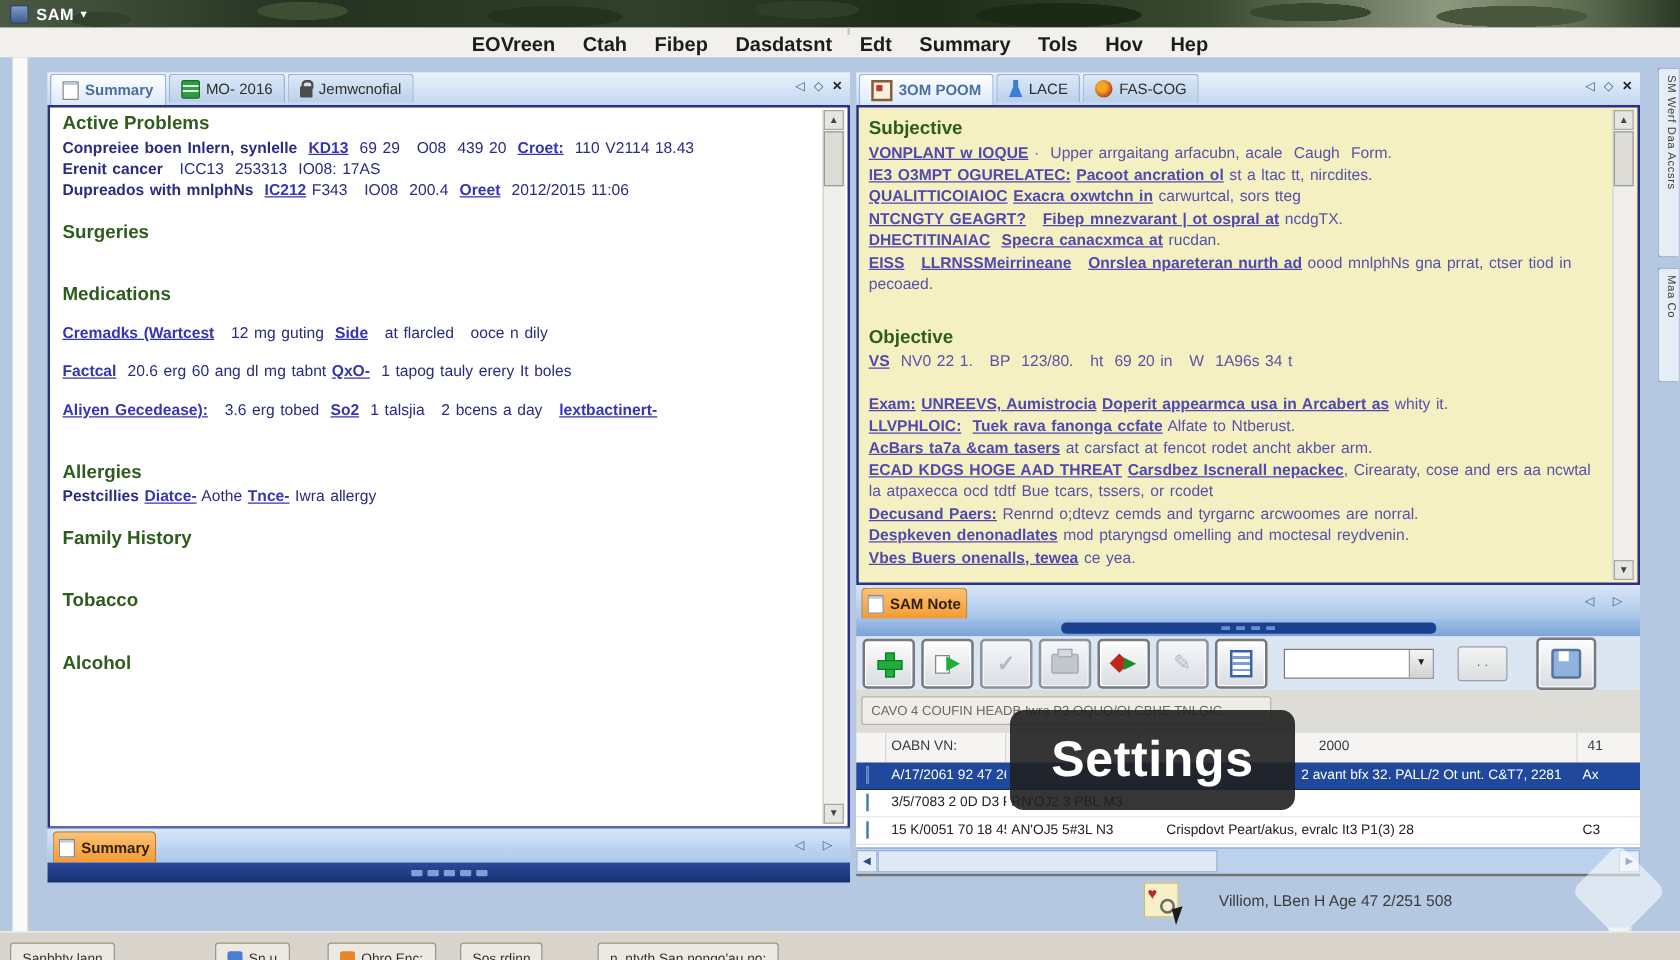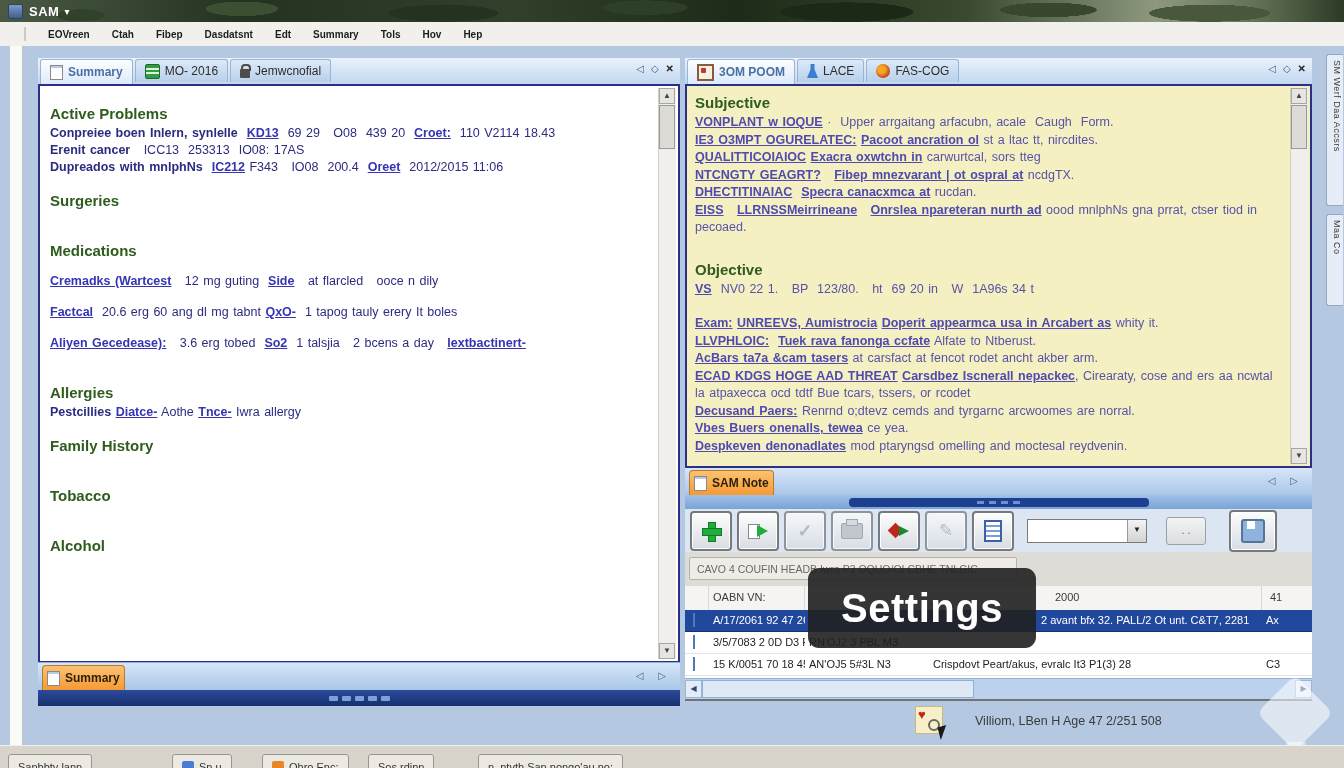--- a/index.html
+++ b/index.html
@@ -19,21 +19,21 @@
       radial-gradient(80px 12px at 78% 45%, #37482e 60%, transparent 61%),
       radial-gradient(100px 14px at 90% 60%, #49583c 60%, transparent 61%),
       linear-gradient(90deg,#4a5a44 0%,#243321 18%,#31402a 38%,#1d2b18 55%,#3a4a30 72%,#8d987f 86%,#5f6e52 94%,#2c3a26 100%);
     display:flex;align-items:center;color:#fff;}
   .app-icon{width:13px;height:13px;background:#5a7ab0;border:1px solid #33415e;border-radius:2px;margin:0 6px 0 8px;
     background-image:linear-gradient(#7d9cc9,#3f5d8e);}
   .win-title{font-size:13px;font-weight:bold;letter-spacing:.5px;}
   .caret{font-size:10px;margin-left:5px;}
   
   .menubar{position:absolute;left:0;top:22px;width:1344px;height:24px;background:#f2f0ed;
-    border-bottom:1px solid #cfcdc8;display:flex;align-items:center;font-size:10px;font-weight:bold;color:#1c1c1c;}
+    border-bottom:1px solid #cfcdc8;display:flex;align-items:center;font-size:16px;font-weight:bold;color:#1c1c1c;flex-direction:column;}
   .grip{width:3px;height:14px;border-left:2px solid #cbc9c4;margin:0 8px 0 24px;}
   .menu-item{padding:0 11px;cursor:default;}
   
   .desktop{position:absolute;left:0;top:46px;width:1344px;height:699px;background:#b5c8e2;}
   .white-strip{position:absolute;left:10px;top:0;width:12px;height:100%;background:#fafaf7;border-right:1px solid #c2c2bc;}
   
   .panel{position:absolute;background:#cfe0f3;}
   .tabbar{height:26px;background:linear-gradient(#e9f2fc,#c2d7ef);border-bottom:1px solid #8fb0d8;
     display:flex;align-items:flex-end;position:relative;}
   .ptab{height:22px;display:flex;align-items:center;gap:5px;padding:0 9px;font-size:12px;color:#2d2d2d;
@@ -46,21 +46,21 @@
     background-image:linear-gradient(transparent 3px,#dff2df 3px,#dff2df 5px,transparent 5px,transparent 7px,#dff2df 7px,#dff2df 9px,transparent 9px);}
   .lock-ic{width:10px;height:9px;background:#4c4c4c;border-radius:1px;position:relative;margin-top:4px;}
   .lock-ic:before{content:"";position:absolute;left:1px;top:-5px;width:6px;height:5px;border:2px solid #4c4c4c;border-bottom:none;border-radius:4px 4px 0 0;}
   .framed-ic{width:13px;height:13px;background:#f5f0e0;border:2px solid #8a5a3a;position:relative;}
   .framed-ic:before{content:"";position:absolute;left:2px;top:2px;width:5px;height:5px;background:#c0392b;border-radius:1px;}
   .lab-ic{width:11px;height:14px;background:#3b7fd4;clip-path:polygon(32% 0,68% 0,68% 38%,100% 100%,0 100%,32% 38%);}
   .burst-ic{width:14px;height:14px;border-radius:50%;background:radial-gradient(circle at 40% 40%,#f5a623 30%,#c2451f 70%,#7e2413 100%);}
   
   #left-panel{left:38px;top:12px;width:642px;height:648px;}
   .lcontent{position:absolute;left:0;top:26px;width:642px;height:579px;background:#fff;border:2px solid #2c2f86;box-sizing:border-box;overflow:hidden;}
-  .summary-flow{padding:19px 30px 0 10px;}
+  .summary-flow{padding:4px 30px 0 10px;}
   .sec-title{font-size:15px;font-weight:bold;color:#2e5c1c;margin:0 0 3px 0;}
   .sec{margin-bottom:16px;}
   .sec.empty{margin-bottom:33px;}
   .sec.meds .tline{margin-top:14px;}
   .sec.meds{margin-bottom:32px;}
   .tline{font-size:12.5px;line-height:17px;color:#2b2b80;word-spacing:1px;}
   .tline.gap{height:17px;}
   .seg{white-space:pre-wrap;}
   .seg.b{font-weight:bold;}
   .seg.l{color:#3434b4;text-decoration:underline;font-weight:bold;}
@@ -295,22 +295,22 @@
           </div>
         <div class="sec-title obj-title">Objective</div>
         <div id="obj-lines">
             <div class="tline"><span class="seg l">VS</span><span class="seg">  NV0 22 1.   BP  123/80.   ht  69 20 in   W  1A96s 34 t</span></div>
             <div class="tline gap"></div>
             <div class="tline"><span class="seg l">Exam:</span><span class="seg"> </span><span class="seg l">UNREEVS, Aumistrocia</span><span class="seg"> </span><span class="seg l">Doperit appearmca usa in Arcabert as</span><span class="seg"> whity it.</span></div>
             <div class="tline"><span class="seg l">LLVPHLOIC:</span><span class="seg">  </span><span class="seg l">Tuek rava fanonga ccfate</span><span class="seg"> Alfate to Ntberust.</span></div>
             <div class="tline"><span class="seg l">AcBars ta7a &amp;cam tasers</span><span class="seg"> at carsfact at fencot rodet ancht akber arm.</span></div>
             <div class="tline"><span class="seg l">ECAD KDGS HOGE AAD THREAT</span><span class="seg"> </span><span class="seg l">Carsdbez Iscnerall nepackec</span><span class="seg">, Cirearaty, cose and ers aa ncwtal la atpaxecca ocd tdtf Bue tcars, tssers, or rcodet</span></div>
             <div class="tline"><span class="seg l">Decusand Paers:</span><span class="seg"> Renrnd o;dtevz cemds and tyrgarnc arcwoomes are norral.</span></div>
+            <div class="tline"><span class="seg l">Despkeven denonadlates</span><span class="seg"> mod ptaryngsd omelling and moctesal reydvenin.</span></div>
             <div class="tline"><span class="seg l">Vbes Buers onenalls, tewea</span><span class="seg"> ce yea.</span></div>
-            <div class="tline"><span class="seg l">Despkeven denonadlates</span><span class="seg"> mod ptaryngsd omelling and moctesal reydvenin.</span></div>
           </div>
       </div>
       <div class="vscroll">
         <div class="sbtn up">▲</div>
         <div class="vthumb"></div>
         <div class="sbtn down">▼</div>
       </div>
     </div>
 
     <div class="bottom-tabbar">

